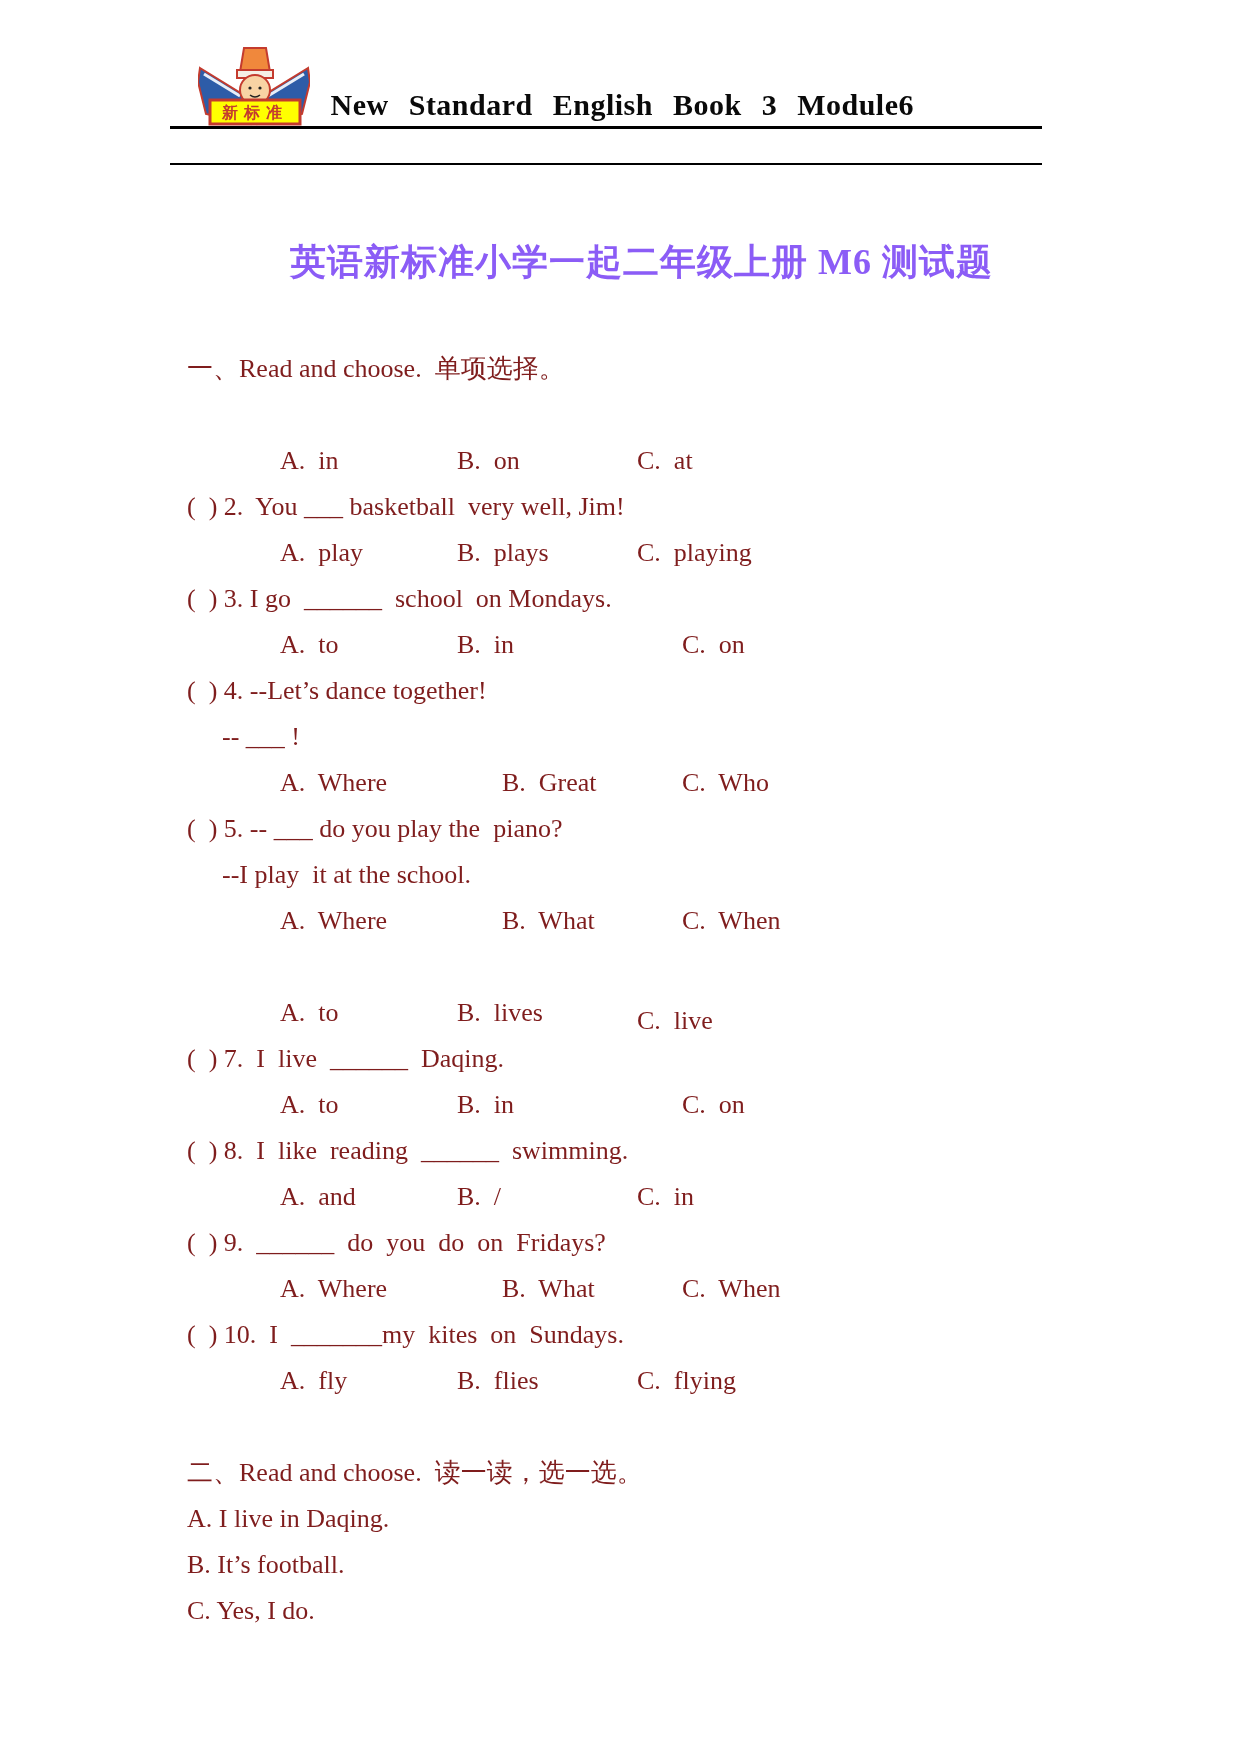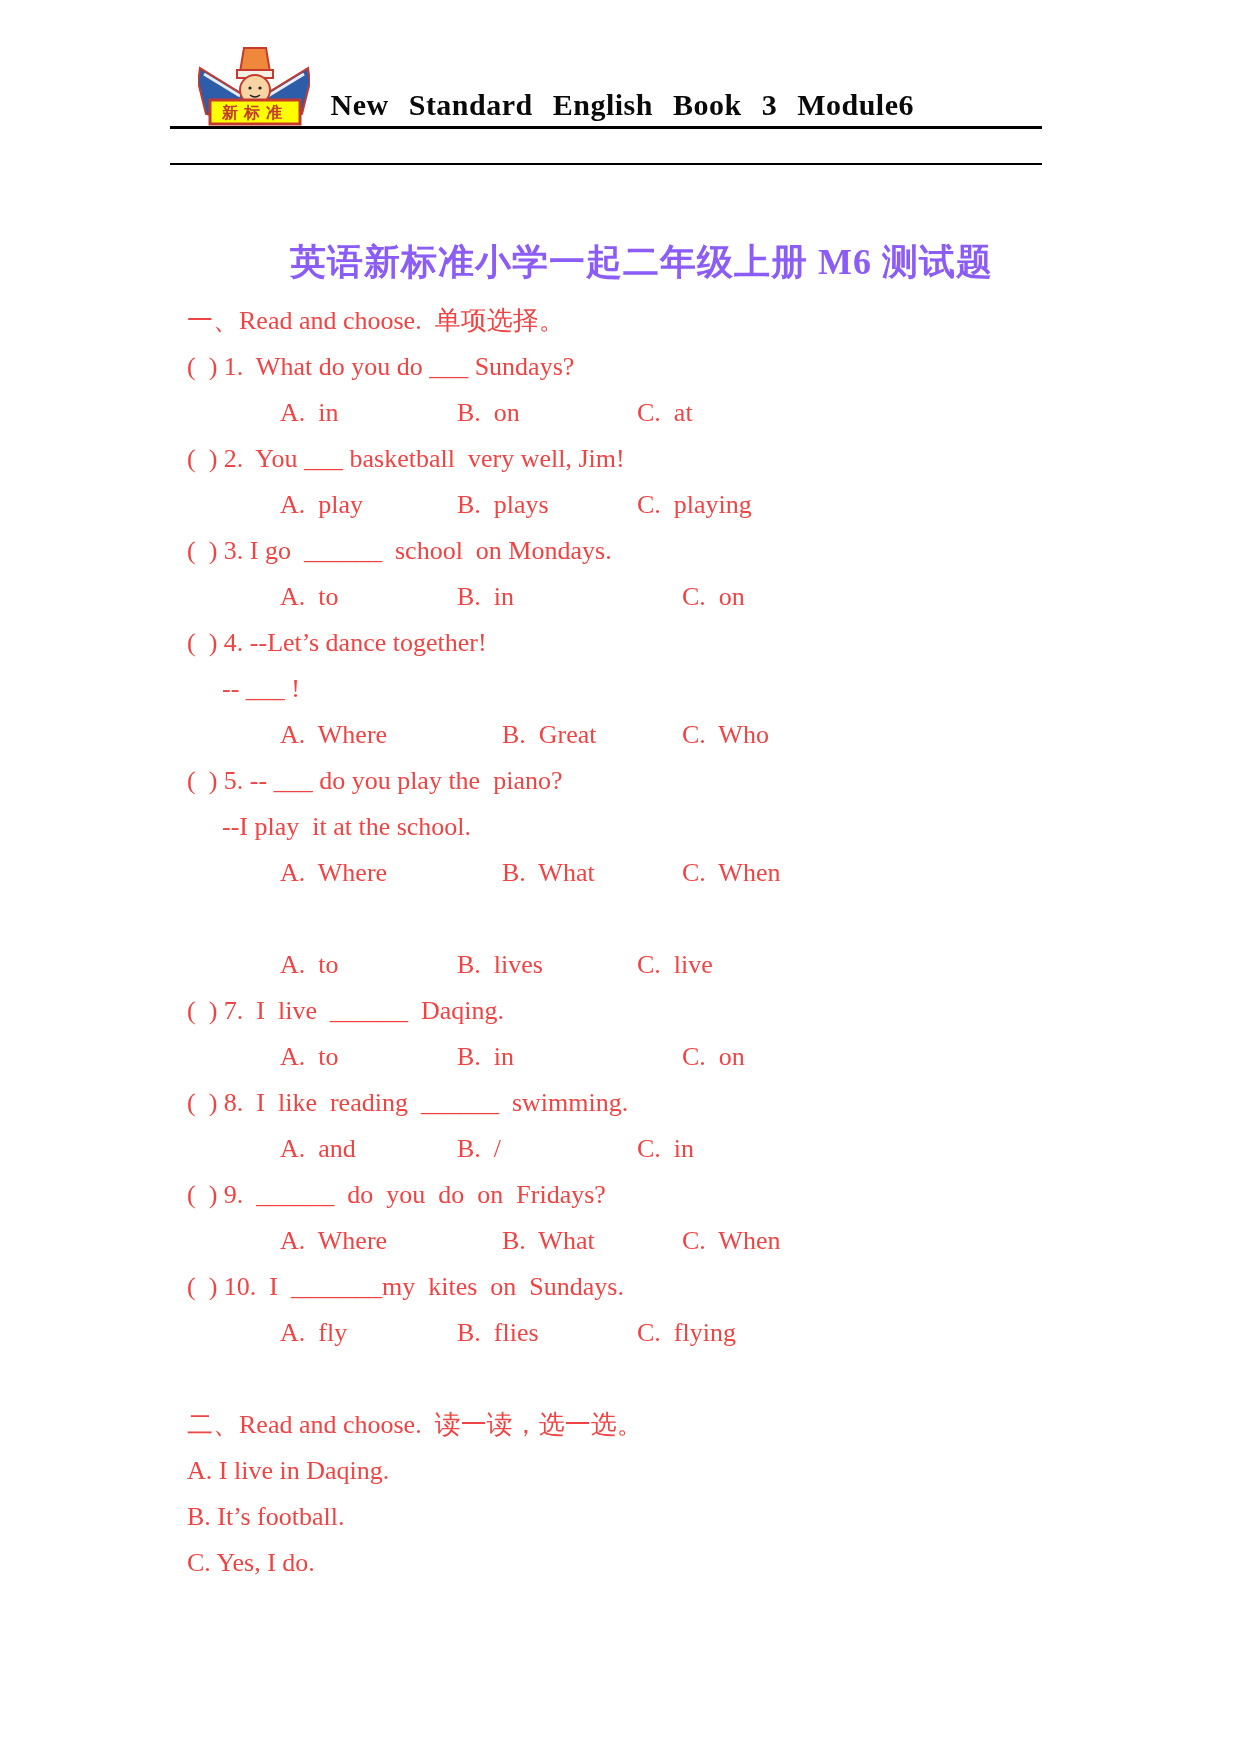--- a/index.html
+++ b/index.html
@@ -27,21 +27,21 @@
   
   .doc-title{
     position:absolute;left:170px;top:238px;width:943px;margin:0;
     text-align:center;font-size:36px;font-weight:bold;letter-spacing:1px;
     white-space:pre;color:#8b5cf6;
   }
   
   .content{position:absolute;left:187px;top:305px;width:960px;height:1400px;}
   .line{
     position:absolute;left:0;height:34px;white-space:pre;
-    font-size:26px;line-height:32px;color:#ef4444;
+    font-size:26px;line-height:32px;color:#7f1d1d;margin-top:48px;
   }
   .opt{position:absolute;top:0;white-space:pre;}
   
   .logo svg{display:block;}
 </style>
 </head>
 <body>
 
 <div class="page">
 
@@ -74,33 +74,32 @@
   <div class="pagenum-widget">
     <div class="green-bar top"></div>
     <div class="pagenum-text">1</div>
     <div class="green-bar bottom"></div>
   </div>
 
   <h1 class="doc-title">英语新标准小学一起二年级上册 M6 测试题</h1>
 
   <div class="content" id="content">
       <div class="line" style="top: 0px;">一、Read and choose.  单项选择。</div>
-      <div class="line" style="top: 46px;">(  ) 1.  What do you do ___ Sundays?</div>
       <div class="line" style="top: 92px;"><span class="opt" style="left: 93px;">A.  in</span><span class="opt" style="left: 270px;">B.  on</span><span class="opt" style="left: 450px;">C.  at</span></div>
       <div class="line" style="top: 138px;">(  ) 2.  You ___ basketball  very well, Jim!</div>
       <div class="line" style="top: 184px;"><span class="opt" style="left: 93px;">A.  play</span><span class="opt" style="left: 270px;">B.  plays</span><span class="opt" style="left: 450px;">C.  playing</span></div>
       <div class="line" style="top: 230px;">(  ) 3. I go  ______  school  on Mondays.</div>
       <div class="line" style="top: 276px;"><span class="opt" style="left: 93px;">A.  to</span><span class="opt" style="left: 270px;">B.  in</span><span class="opt" style="left: 495px;">C.  on</span></div>
       <div class="line" style="top: 322px;">(  ) 4. --Let’s dance together!</div>
       <div class="line" style="top: 368px; left: 35px;">-- ___ !</div>
       <div class="line" style="top: 414px;"><span class="opt" style="left: 93px;">A.  Where</span><span class="opt" style="left: 315px;">B.  Great</span><span class="opt" style="left: 495px;">C.  Who</span></div>
       <div class="line" style="top: 460px;">(  ) 5. -- ___ do you play the  piano?</div>
       <div class="line" style="top: 506px; left: 35px;">--I play  it at the school.</div>
       <div class="line" style="top: 552px;"><span class="opt" style="left: 93px;">A.  Where</span><span class="opt" style="left: 315px;">B.  What</span><span class="opt" style="left: 495px;">C.  When</span></div>
-      <div class="line" style="top: 644px;"><span class="opt" style="left: 93px;">A.  to</span><span class="opt" style="left: 270px;">B.  lives</span><span class="opt" style="left: 450px;">C.  live</span></div>
+      <div class="line" style="top: 644px;"><span class="opt" style="left: 93px;">A.  to</span><span class="opt" style="left: 270px;">B.  lives</span><span class="opt" style="left: 450px; margin-top: 8px;">C.  live</span></div>
       <div class="line" style="top: 690px;">(  ) 7.  I  live  ______  Daqing.</div>
       <div class="line" style="top: 736px;"><span class="opt" style="left: 93px;">A.  to</span><span class="opt" style="left: 270px;">B.  in</span><span class="opt" style="left: 495px;">C.  on</span></div>
       <div class="line" style="top: 782px;">(  ) 8.  I  like  reading  ______  swimming.</div>
       <div class="line" style="top: 828px;"><span class="opt" style="left: 93px;">A.  and</span><span class="opt" style="left: 270px;">B.  /</span><span class="opt" style="left: 450px;">C.  in</span></div>
       <div class="line" style="top: 874px;">(  ) 9.  ______  do  you  do  on  Fridays?</div>
       <div class="line" style="top: 920px;"><span class="opt" style="left: 93px;">A.  Where</span><span class="opt" style="left: 315px;">B.  What</span><span class="opt" style="left: 495px;">C.  When</span></div>
       <div class="line" style="top: 966px;">(  ) 10.  I  _______my  kites  on  Sundays.</div>
       <div class="line" style="top: 1012px;"><span class="opt" style="left: 93px;">A.  fly</span><span class="opt" style="left: 270px;">B.  flies</span><span class="opt" style="left: 450px;">C.  flying</span></div>
       <div class="line" style="top: 1104px;">二、Read and choose.  读一读，选一选。</div>
       <div class="line" style="top: 1150px;">A. I live in Daqing.</div>

